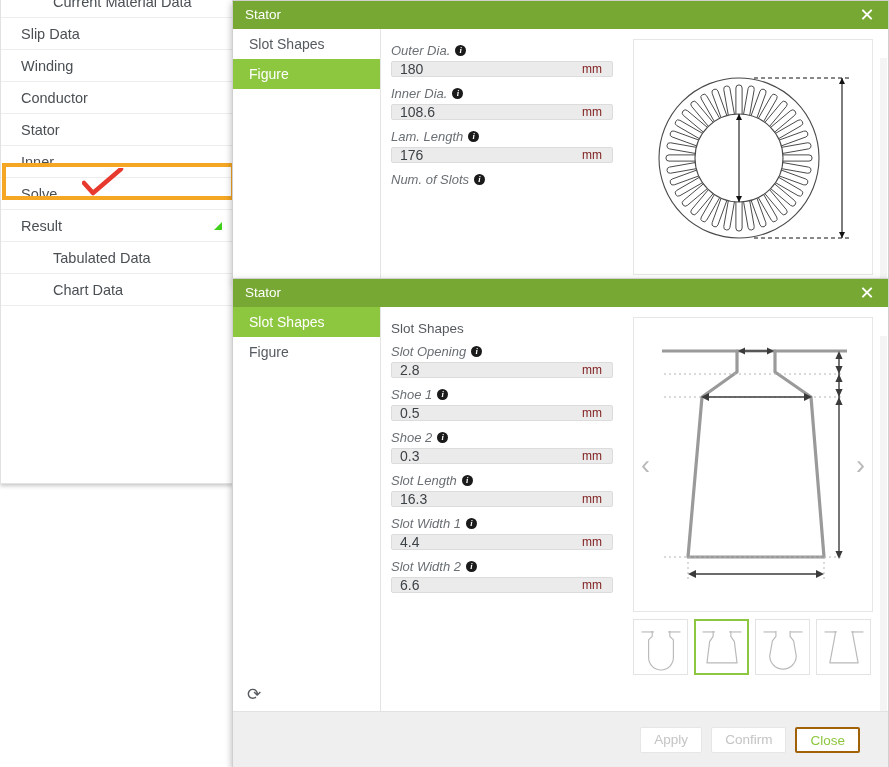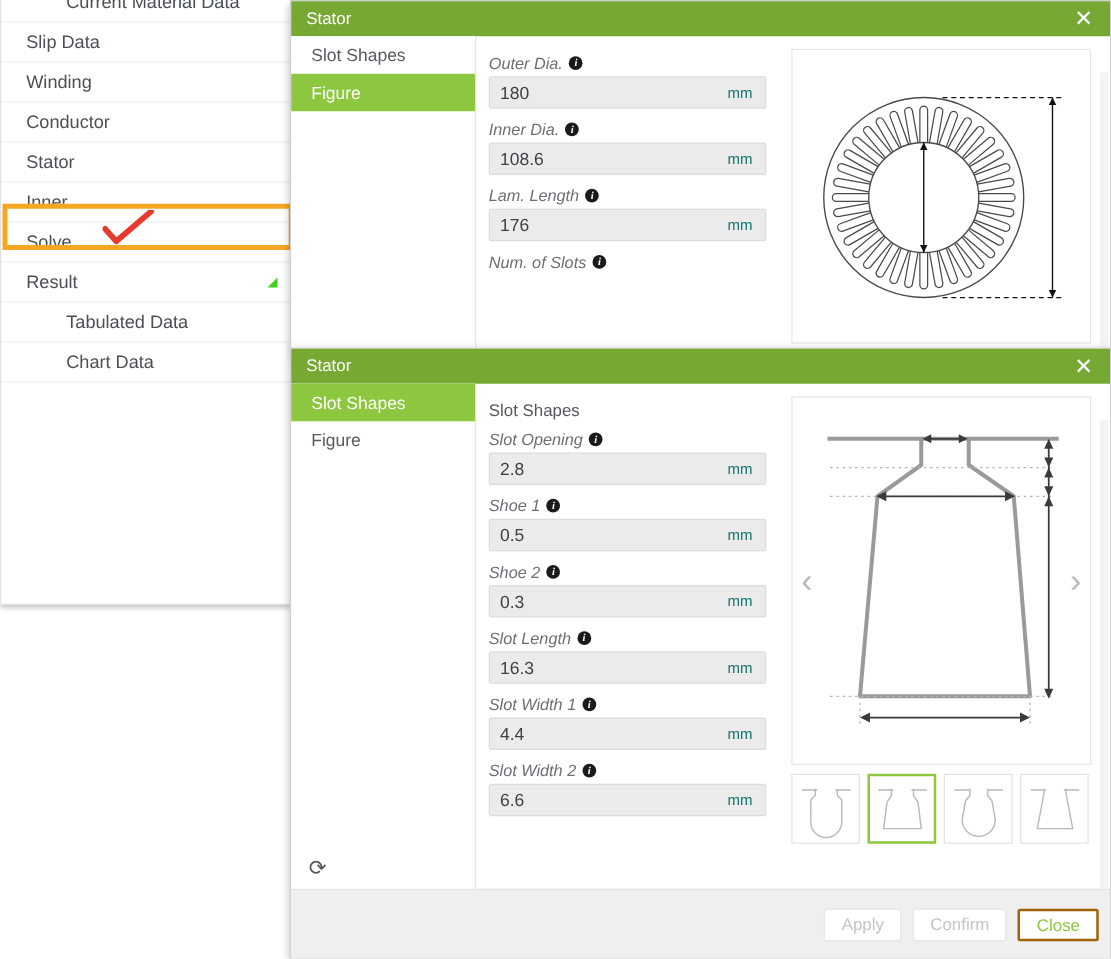--- a/index.html
+++ b/index.html
@@ -137,41 +137,41 @@
     color: #ffffff;
     font-size: 8.5px;
     font-weight: bold;
     line-height: 11px;
     text-align: center;
     font-family: "Liberation Serif", serif;
     cursor: help;
   }
   .input-row {
     position: relative;
-    height: 26px;
+    height: 16px;
     background: #ebebeb;
     border: 1px solid #dcdcdc;
     border-radius: 2px;
     display: flex;
     align-items: center;
   }
   .input-val {
     flex: 1 1 auto;
     font-size: 14px;
     color: #3d4247;
     padding-left: 8px;
     border: none;
     background: transparent;
     outline: none;
     width: 100%;
     font-family: "Liberation Sans", sans-serif;
   }
   .input-unit {
     font-size: 12px;
-    color: #0f766e;
+    color: #7f1d1d;
     padding-right: 10px;
     flex: 0 0 auto;
   }
 
   
   .fig-col {
     flex: 0 0 auto;
     padding: 10px 12px 10px 4px;
   }
   .fig-box {
@@ -207,21 +207,21 @@
   .thumb.selected { border: 2px solid #8dc63f; }
 
   
   .dlg-footer {
     height: 56px;
     background: #efeff0;
     border-top: 1px solid #e2e2e2;
     display: flex;
     align-items: center;
     justify-content: flex-end;
-    padding-right: 9px;
+    padding-right: 28px;
     gap: 9px;
   }
   .btn {
     min-width: 62px;
     height: 26px;
     padding: 0 13px;
     font-size: 13.5px;
     background: #ffffff;
     border: 1px solid #e6e6e6;
     border-radius: 2px;

